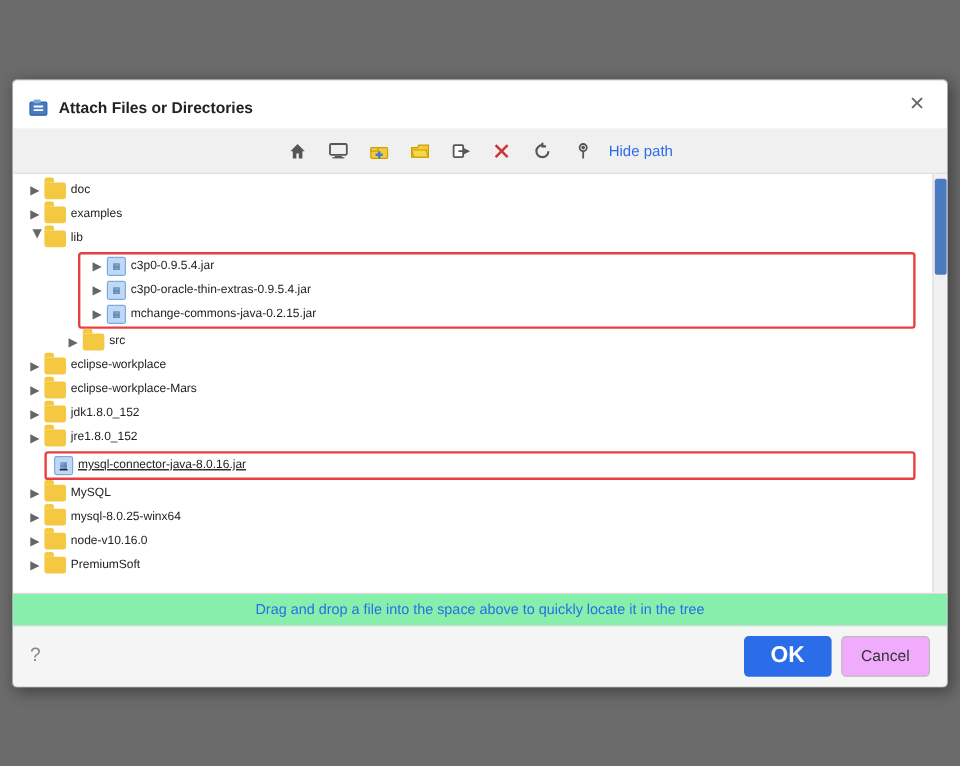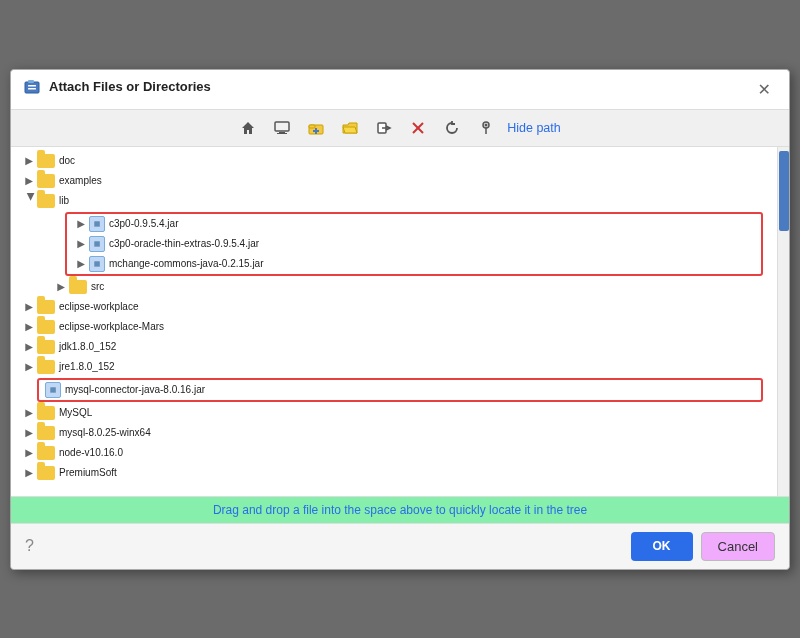--- a/index.html
+++ b/index.html
@@ -19,21 +19,21 @@
       width: 780px;
       box-shadow: 3px 3px 12px rgba(0,0,0,0.4);
       display: flex;
       flex-direction: column;
     }
     .title-bar {
       background: #fff;
       border-bottom: 1px solid #ddd;
       padding: 8px 12px;
       display: flex;
-      align-items: flex-start;
+      align-items: flex-end;
       justify-content: space-between;
       border-radius: 4px 4px 0 0;
     }
     .title-bar-left {
       display: flex;
       align-items: center;
       gap: 8px;
     }
     .title-text {
       font-size: 13px;
@@ -212,21 +212,21 @@
     .footer-right {
       display: flex;
       gap: 8px;
     }
     .btn-ok {
       background: #2b6de8;
       color: #fff;
       border: none;
       border-radius: 4px;
       padding: 6px 22px;
-      font-size: 12px;
+      font-size: 19px;
       cursor: pointer;
       font-weight: 600;
     }
     .btn-cancel {
       background: #f0abfc;
       color: #333;
       border: 1px solid #bbb;
       border-radius: 4px;
       padding: 6px 16px;
       font-size: 13px;
@@ -385,21 +385,21 @@
         <span class="folder-icon"></span>
         <span class="item-label">jdk1.8.0_152</span>
       </div>
 
       <div class="tree-item" style="padding-left:10px;">
         <span class="arrow">▶</span>
         <span class="folder-icon"></span>
         <span class="item-label">jre1.8.0_152</span>
       </div>
 
-      <div style="border: 2px solid #e84040; border-radius:3px; margin: 1px 14px 1px 26px;">
+      <div style="border: 2px solid #e84040; border-radius:3px; margin: 1px 14px 1px 26px; text-decoration: underline;">
         <div class="tree-item" style="padding-left:6px;">
           <span style="display:inline-flex;align-items:center;justify-content:center;width:16px;height:16px;background:#c0d8f5;border:1px solid #7aaddc;border-radius:2px;margin-right:4px;font-size:7px;color:#3a6fa0;flex-shrink:0;">▦</span>
           <span class="item-label">mysql-connector-java-8.0.16.jar</span>
         </div>
       </div>
 
       <div class="tree-item" style="padding-left:10px;">
         <span class="arrow">▶</span>
         <span class="folder-icon"></span>
         <span class="item-label">MySQL</span>

